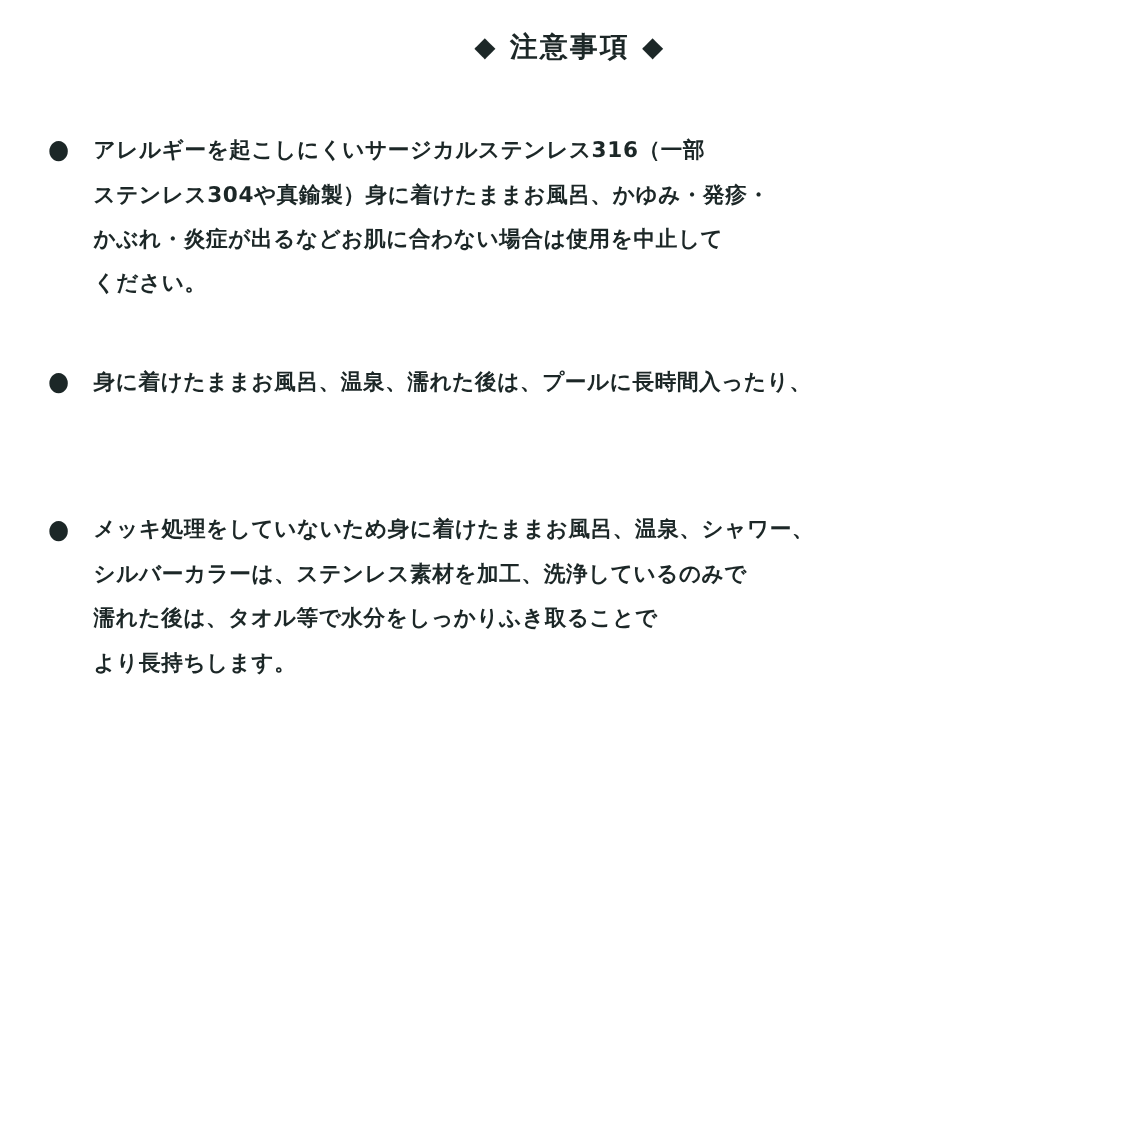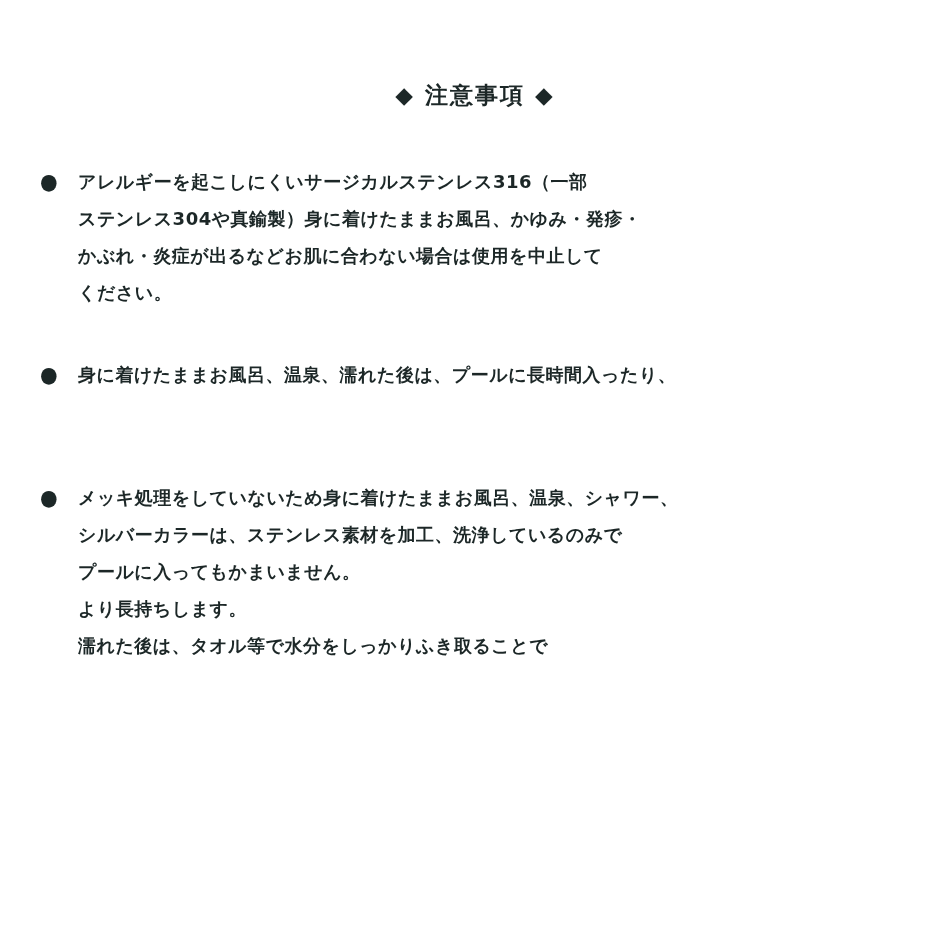--- a/index.html
+++ b/index.html
@@ -10,21 +10,21 @@
   .page {
     position: relative;
     width: 950px;
     height: 794px;
     background: #ffffff;
     overflow: hidden;
     font-family: "DejaVu Sans", "Liberation Sans", sans-serif;
     font-weight: bold;
     color: #1c2727;
     box-sizing: border-box;
-    padding-top: 80px;
+    padding-top: 24px;
   }
   .title {
     text-align: center;
     font-size: 23px;
     letter-spacing: 2px;
     margin: 0 0 52px 0;
     color: #1c2727;
   }
   .notes {
     padding-left: 40px;
@@ -85,20 +85,19 @@
       </div>
     </div>
 
     <div class="gap gap-after-2"></div>
 
     <div class="note">
       <span class="bullet">●</span>
       <div class="note-text">
         <div class="note-line">メッキ処理をしていないため身に着けたままお風呂、温泉、シャワー、</div>
         <div class="note-line">シルバーカラーは、ステンレス素材を加工、洗浄しているのみで</div>
-        <div class="note-line">プールに入ってもかまいません。</div>
+        <div class="note-line">濡れた後は、タオル等で水分をしっかりふき取ることで</div>
         <div class="note-line">より長持ちします。</div>
-        <div class="note-line">濡れた後は、タオル等で水分をしっかりふき取ることで</div>
       </div>
     </div>
 
   </div>
 </div>
 
 </body></html>

